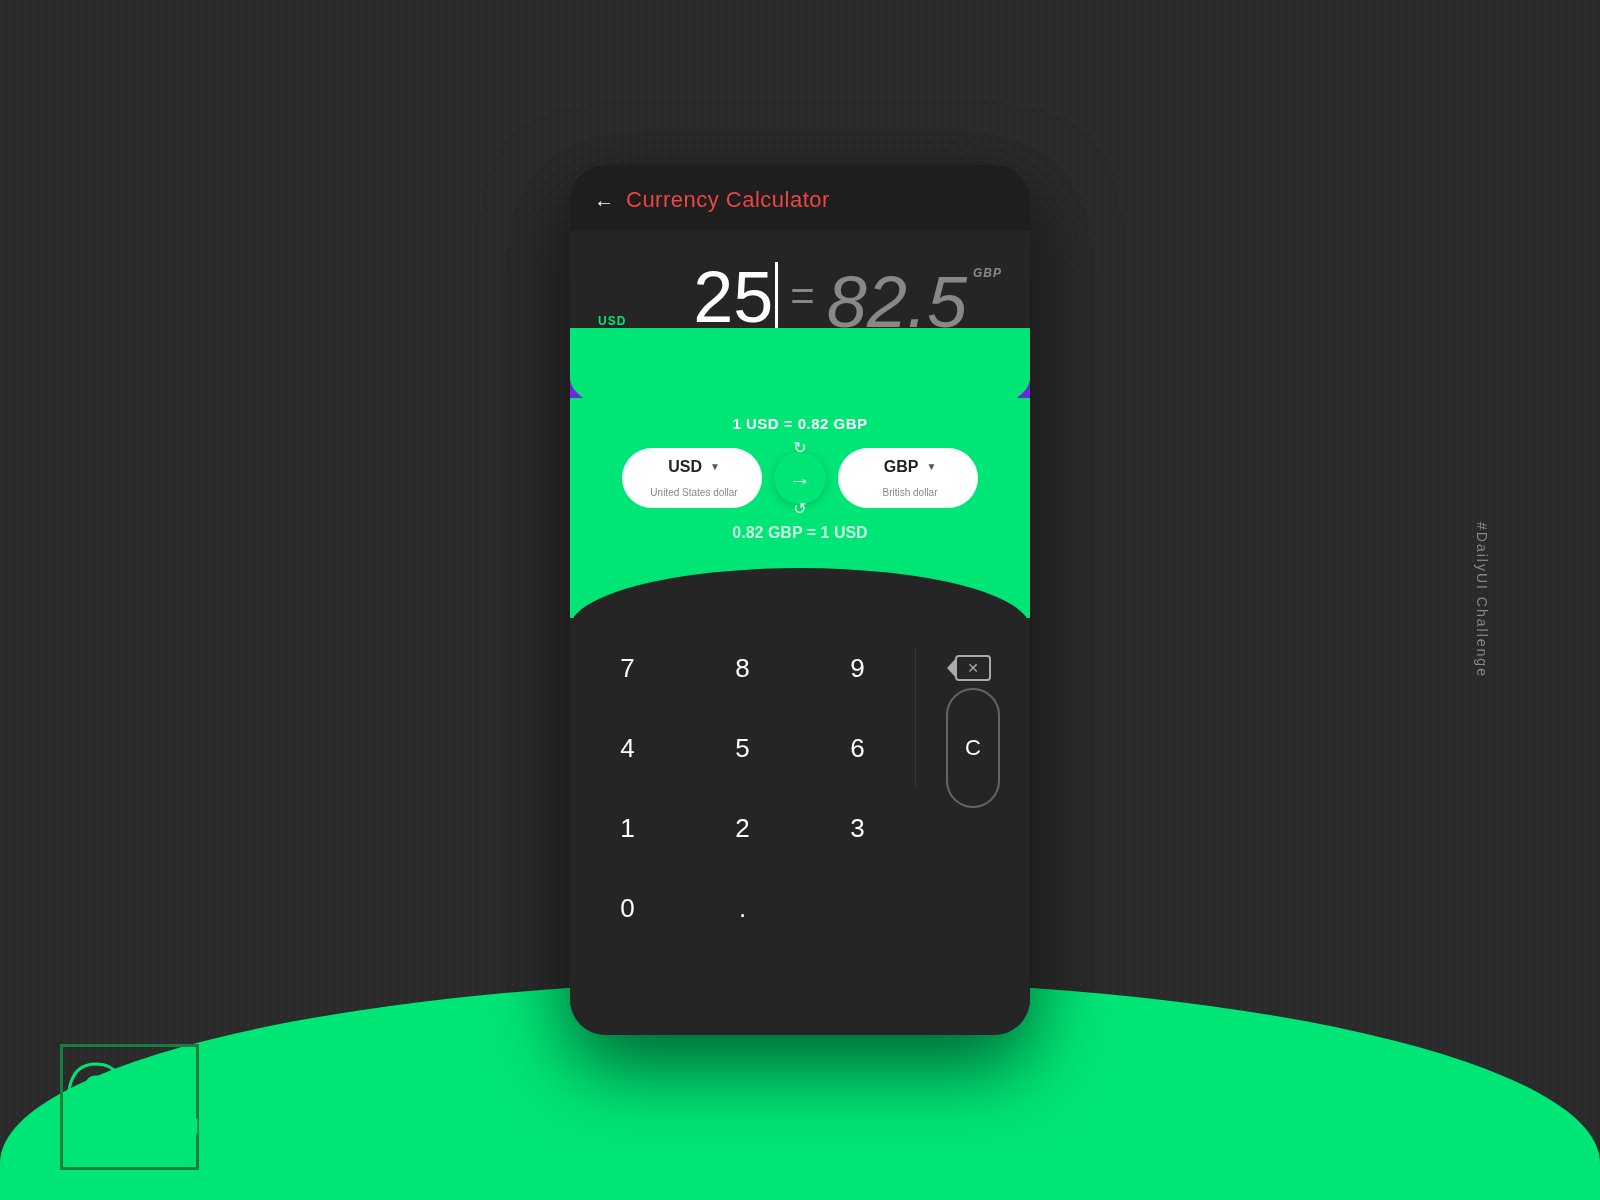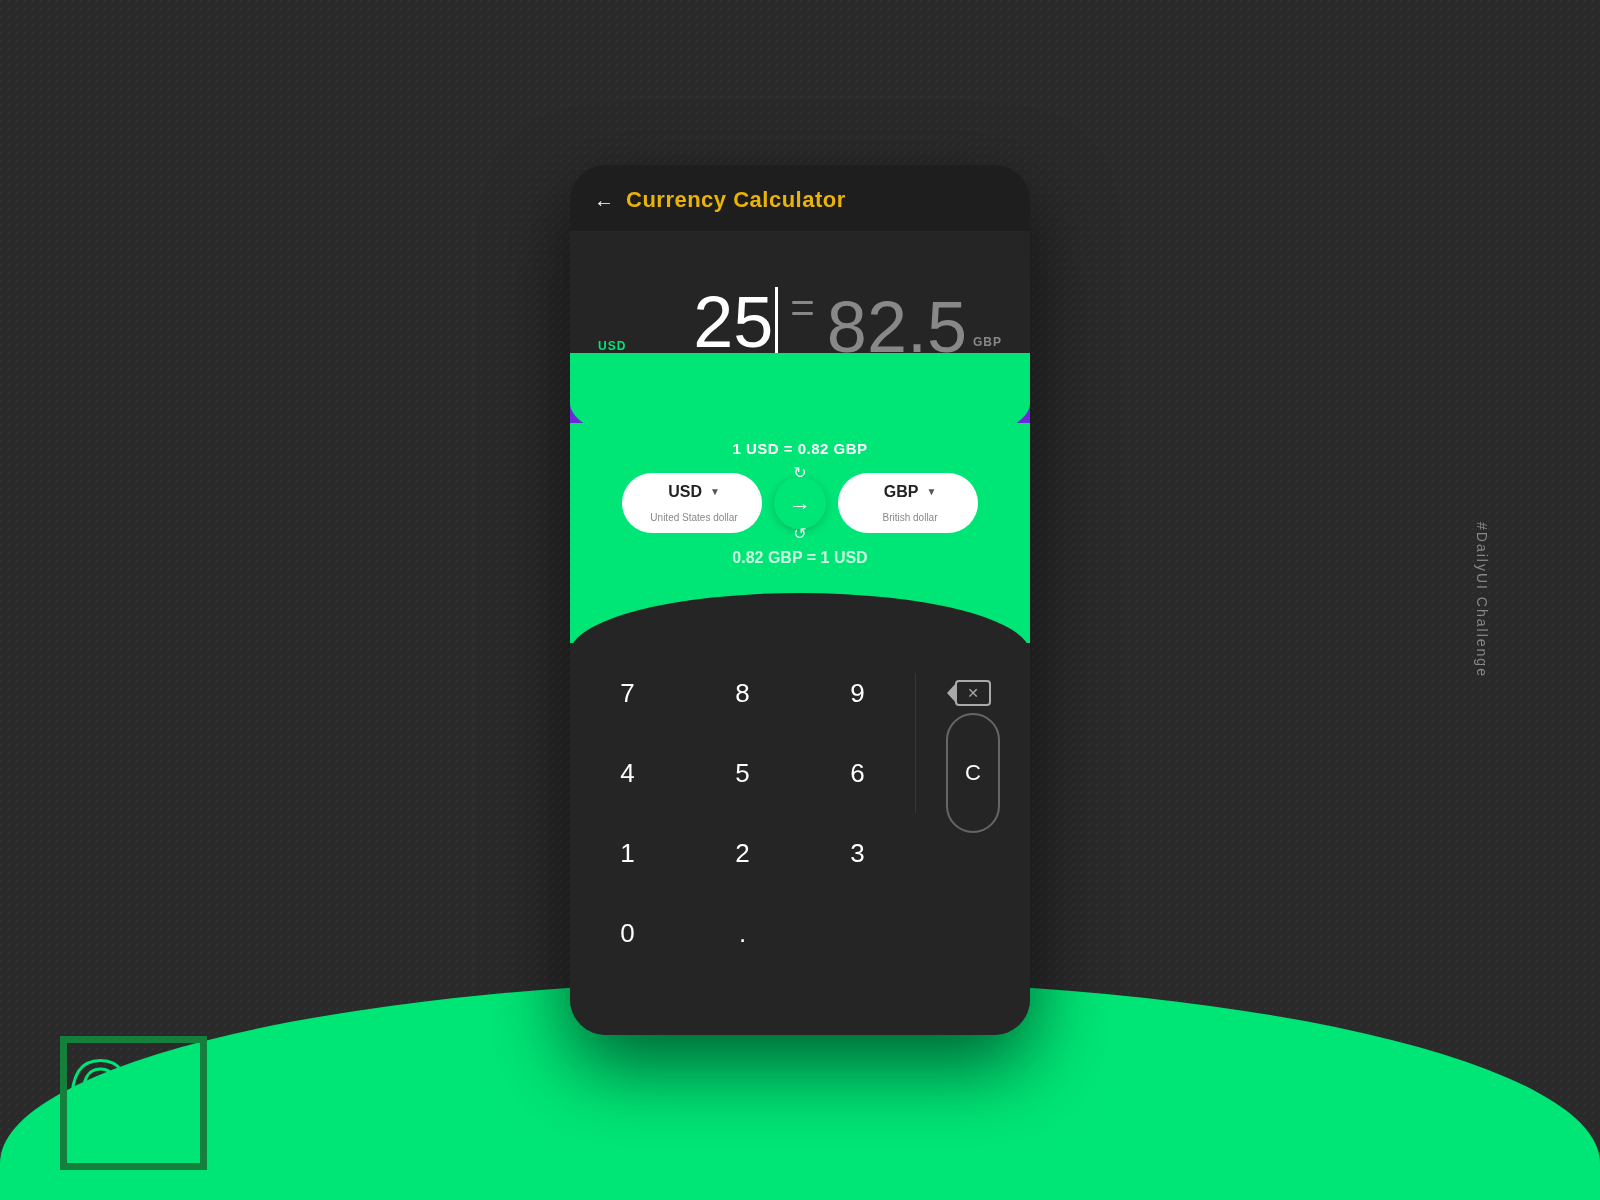--- a/index.html
+++ b/index.html
@@ -42,23 +42,23 @@
       white-space: nowrap;
       z-index: 10;
     }
 
     
     .number-04 {
       position: absolute;
       bottom: 30px;
       left: 60px;
       font-size: 120px;
-      font-weight: 400;
+      font-weight: 700;
       color: transparent;
-      border: 7px solid #15803d;
+      border: 3px solid #15803d;
       -webkit-text-stroke: 3px #00e676;
       line-height: 1;
       z-index: 10;
     }
 
     
     .phone-card {
       width: 460px;
       min-height: 870px;
       background: #2c2c2c;
@@ -80,23 +80,23 @@
       gap: 12px;
     }
 
     .back-arrow {
       color: #ffffff;
       font-size: 20px;
       cursor: pointer;
     }
 
     .header-title {
-      color: #eab308;
+      color: #ef4444;
       font-size: 22px;
-      font-weight: 700;
+      font-weight: 400;
       letter-spacing: 0.5px;
     }
 
     
     .display-section {
       background: #252525;
       padding: 30px 28px 20px;
       display: flex;
       align-items: flex-end;
       gap: 0;
@@ -110,21 +110,20 @@
       margin-bottom: 10px;
       margin-right: 8px;
       align-self: flex-end;
     }
 
     .amount-input-area {
       display: flex;
       flex-direction: column;
       align-items: flex-end;
       flex: 1;
-      margin-top: 25px;
     }
 
     .amount-value {
       color: #ffffff;
       font-size: 72px;
       font-weight: 300;
       line-height: 1;
       display: flex;
       align-items: center;
     }
@@ -153,22 +152,23 @@
       color: #888;
       font-size: 42px;
       font-weight: 300;
       padding: 0 12px;
       align-self: center;
       margin-bottom: 8px;
     }
 
     .converted-area {
       display: flex;
-      align-items: flex-end;
+      align-items: flex-start;
       gap: 6px;
+      font-style: italic;
     }
 
     .converted-value {
       color: #888;
       font-size: 72px;
       font-weight: 300;
       line-height: 1;
     }
 
     .currency-label-right {

